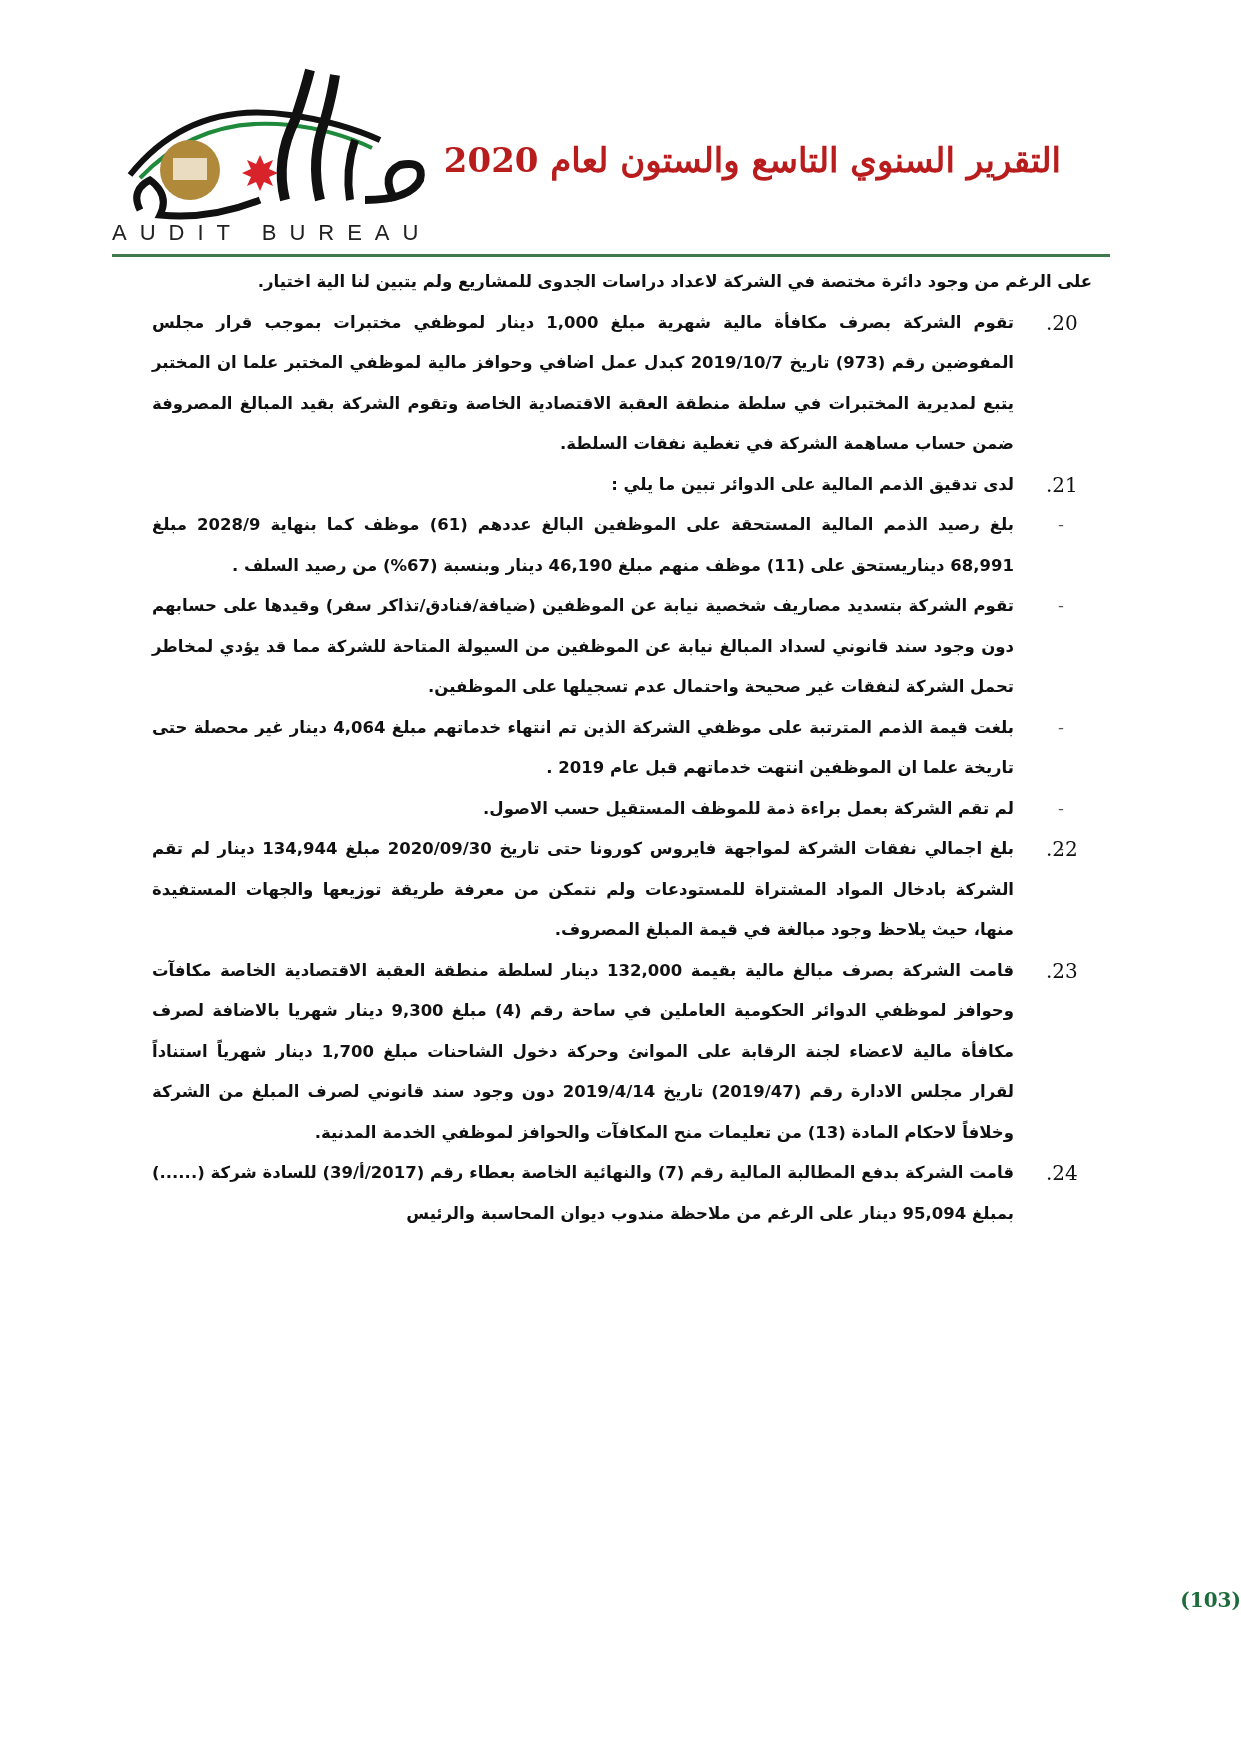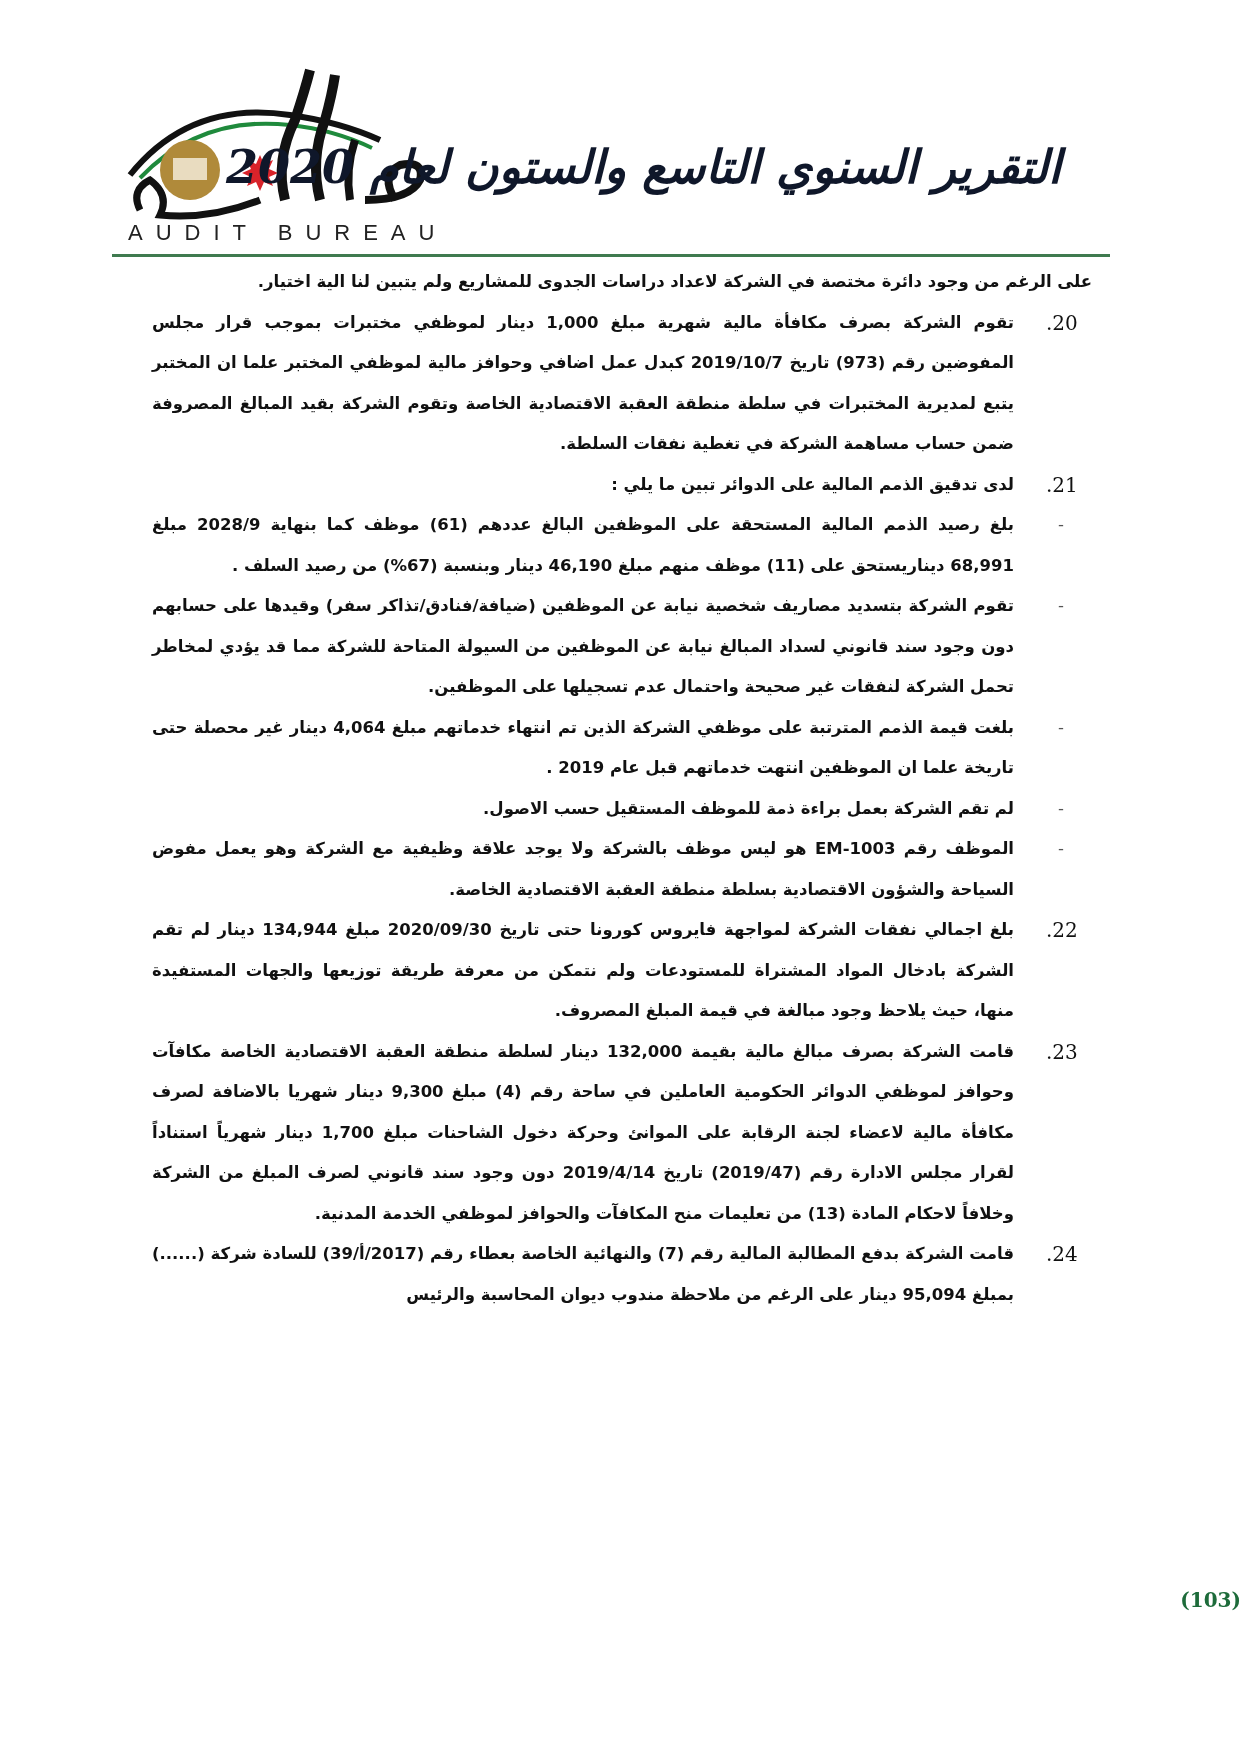--- a/index.html
+++ b/index.html
@@ -3,28 +3,27 @@
 <meta charset="utf-8">
 <style>
   html, body { margin: 0; padding: 0; background: #ffffff; }
   body {
     width: 1241px; height: 1755px; position: relative; overflow: hidden;
     font-family: "DejaVu Sans", sans-serif; color: #111;
   }
   .header { position: absolute; left: 0; top: 0; width: 1241px; height: 260px; }
   .report-title {
     position: absolute; right: 180px; top: 140px; direction: rtl;
-    font-family: "DejaVu Serif", serif; font-weight: bold; font-size: 46px; color: #0f172a;
+    font-family: "DejaVu Serif", serif; font-weight: bold; font-size: 34px; color: #b91c1c;
     white-space: nowrap;
-    font-style: italic;
   }
   .logo { position: absolute; left: 110px; top: 60px; width: 330px; height: 195px; direction: ltr; }
   .logo svg { position: absolute; left: 0; top: 0; }
   .logo-text {
-    position: absolute; left: 18px; top: 160px; font-family: "Liberation Sans", sans-serif;
+    position: absolute; left: 2px; top: 160px; font-family: "Liberation Sans", sans-serif;
     font-size: 22px; letter-spacing: 13px; color: #222; direction: ltr; white-space: nowrap;
   }
   .header-rule { position: absolute; left: 112px; top: 254px; width: 998px; height: 3px; background: #3f7a4f; }
 
   .content {
     position: absolute; top: 262px; right: 149px; width: 940px; direction: rtl;
     font-size: 16.5px; font-weight: bold; line-height: 40.5px; text-align: justify;
   }
   .para { margin: 0; }
   .numbered { position: relative; padding-right: 78px; margin: 0; }
@@ -87,21 +86,20 @@
   <div class="bullet">
     <span class="dash">-</span>
     <span>بلغت قيمة الذمم المترتبة على موظفي الشركة الذين تم انتهاء خدماتهم مبلغ 4,064 دينار غير محصلة حتى تاريخة علما ان الموظفين انتهت خدماتهم قبل عام 2019 .</span>
   </div>
   <div class="bullet">
     <span class="dash">-</span>
     <span>لم تقم الشركة بعمل براءة ذمة للموظف المستقيل حسب الاصول.</span>
   </div>
   <div class="bullet">
     <span class="dash">-</span>
-    <span>الموظف رقم EM-1003 هو ليس موظف بالشركة ولا يوجد علاقة وظيفية مع الشركة وهو يعمل مفوض السياحة والشؤون الاقتصادية بسلطة منطقة العقبة الاقتصادية الخاصة.</span>
   </div>
 
   <div class="numbered">
     <span class="num">.22</span>
     <span>بلغ اجمالي نفقات الشركة لمواجهة فايروس كورونا حتى تاريخ 2020/09/30 مبلغ 134,944 دينار لم تقم الشركة بادخال المواد المشتراة للمستودعات ولم نتمكن من معرفة طريقة توزيعها والجهات المستفيدة منها، حيث يلاحظ وجود مبالغة في قيمة المبلغ المصروف.</span>
   </div>
 
   <div class="numbered">
     <span class="num">.23</span>
     <span>قامت الشركة بصرف مبالغ مالية بقيمة 132,000 دينار لسلطة منطقة العقبة الاقتصادية الخاصة مكافآت وحوافز لموظفي الدوائر الحكومية العاملين في ساحة رقم (4) مبلغ 9,300 دينار شهريا بالاضافة لصرف مكافأة مالية لاعضاء لجنة الرقابة على الموانئ وحركة دخول الشاحنات مبلغ 1,700 دينار شهرياً استناداً لقرار مجلس الادارة رقم (2019/47) تاريخ 2019/4/14 دون وجود سند قانوني لصرف المبلغ من الشركة وخلافاً لاحكام المادة (13) من تعليمات منح المكافآت والحوافز لموظفي الخدمة المدنية.</span>

